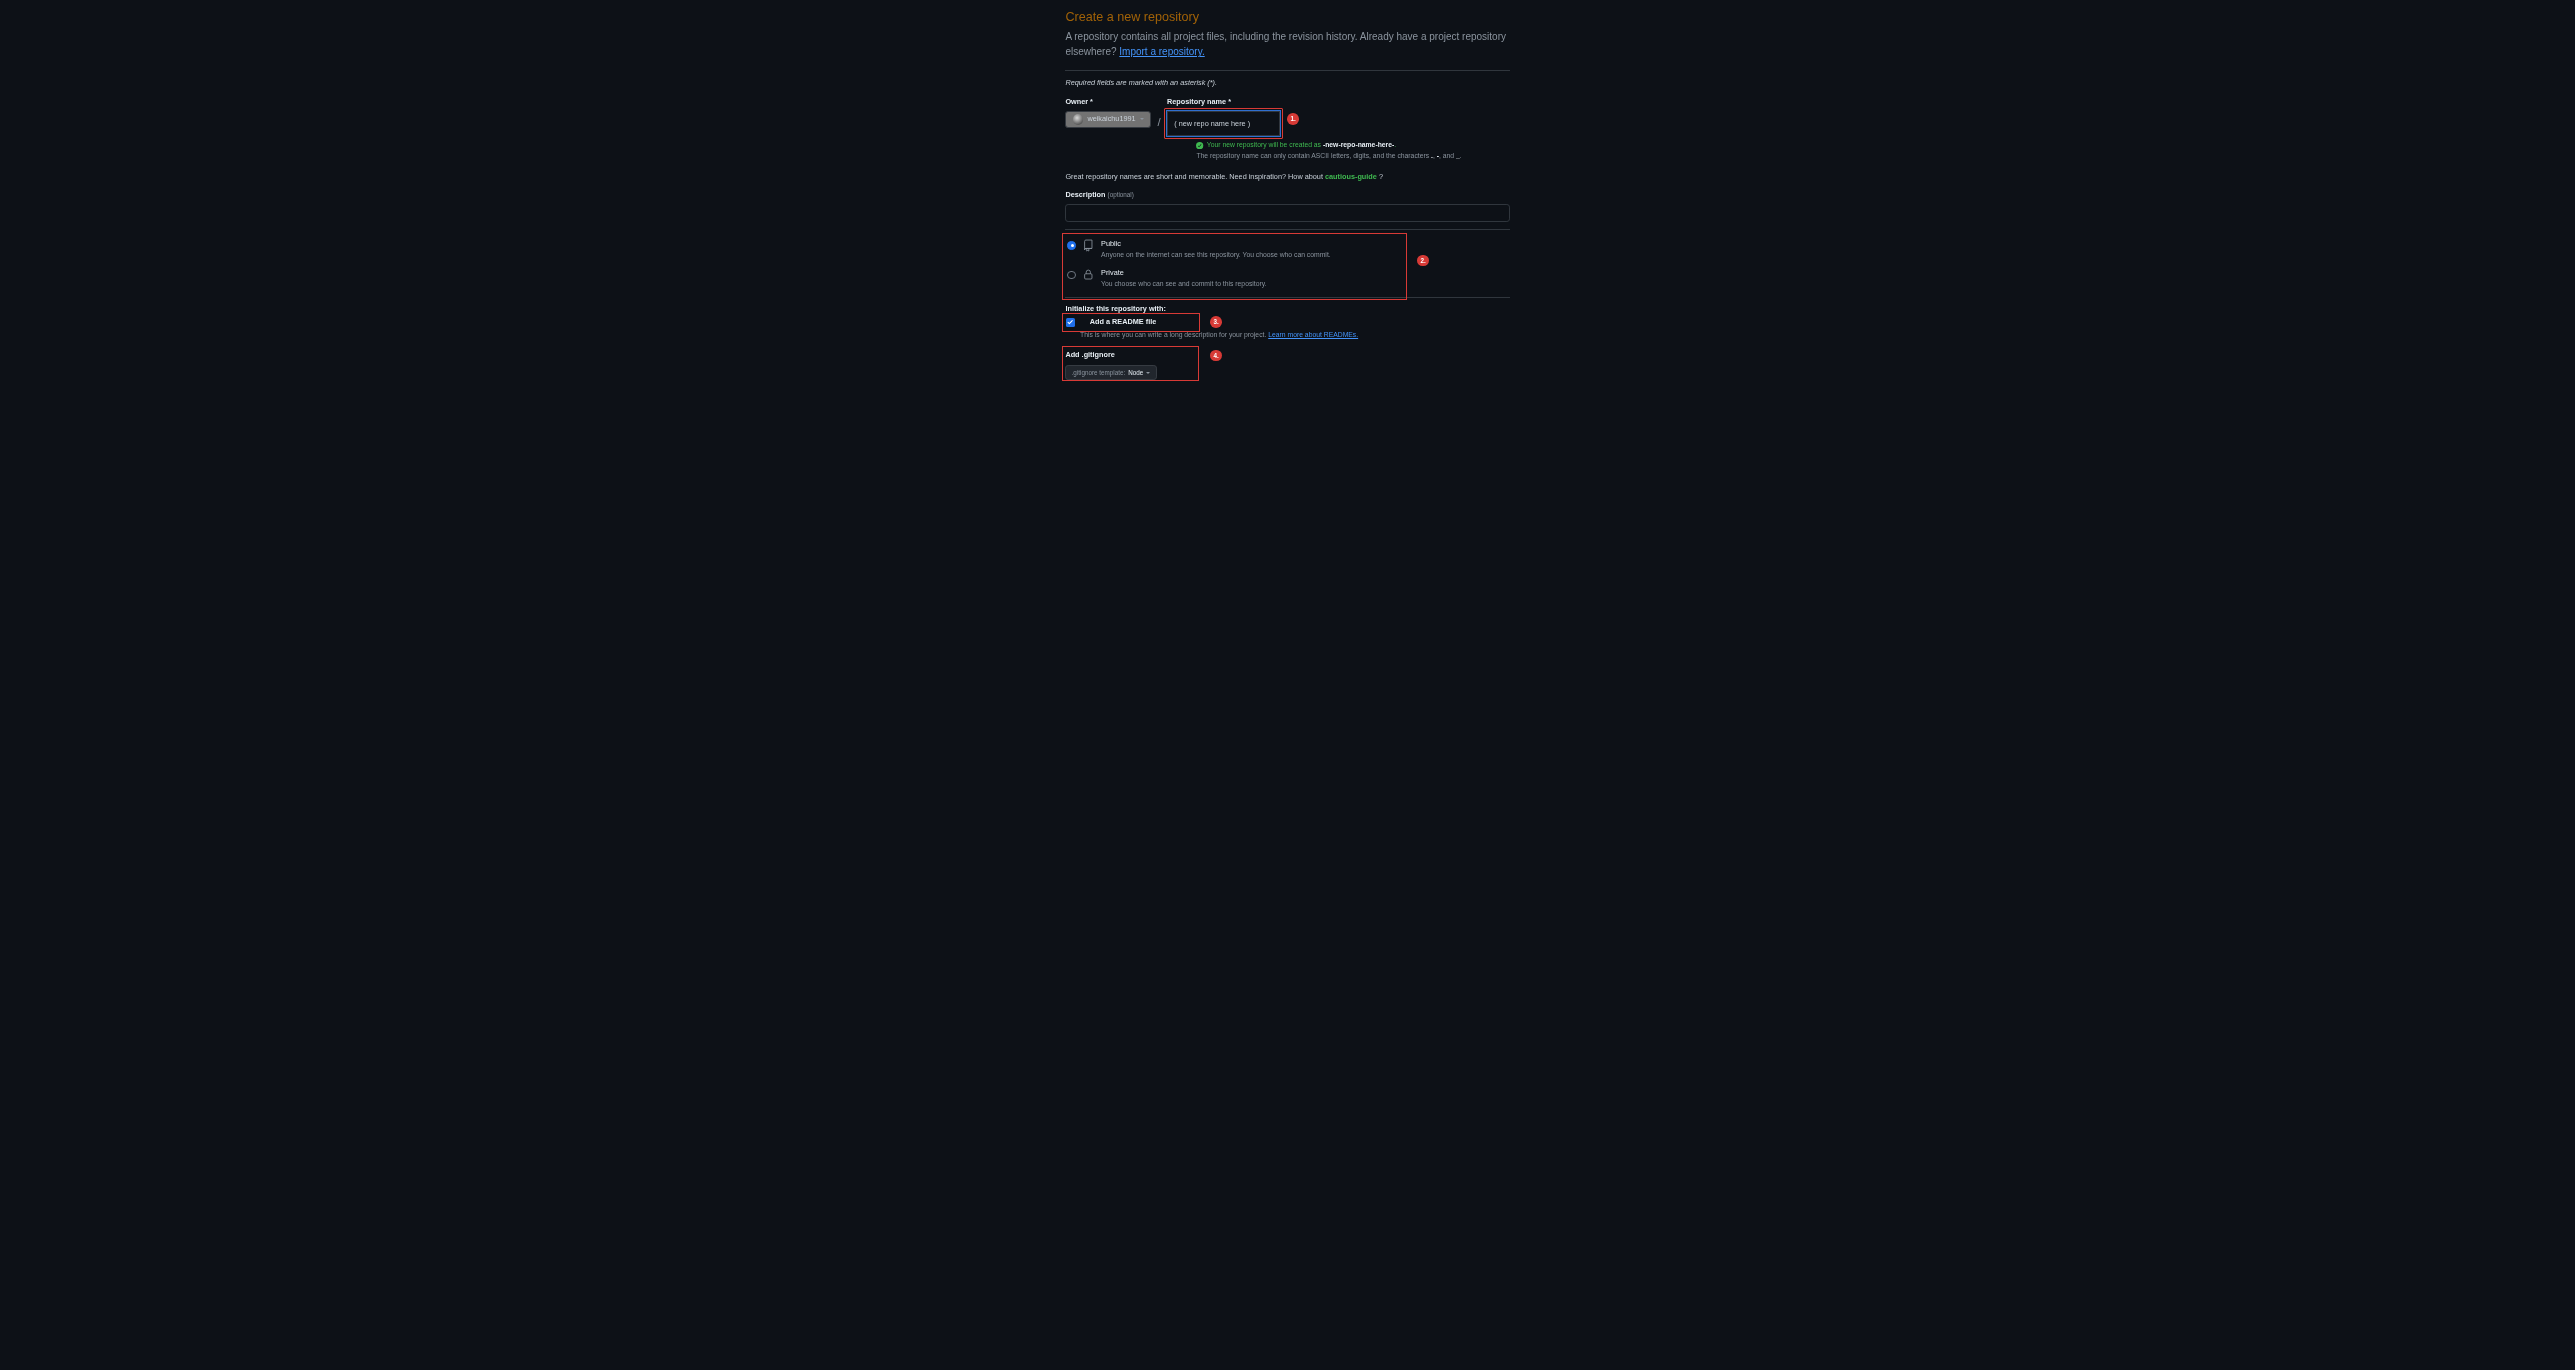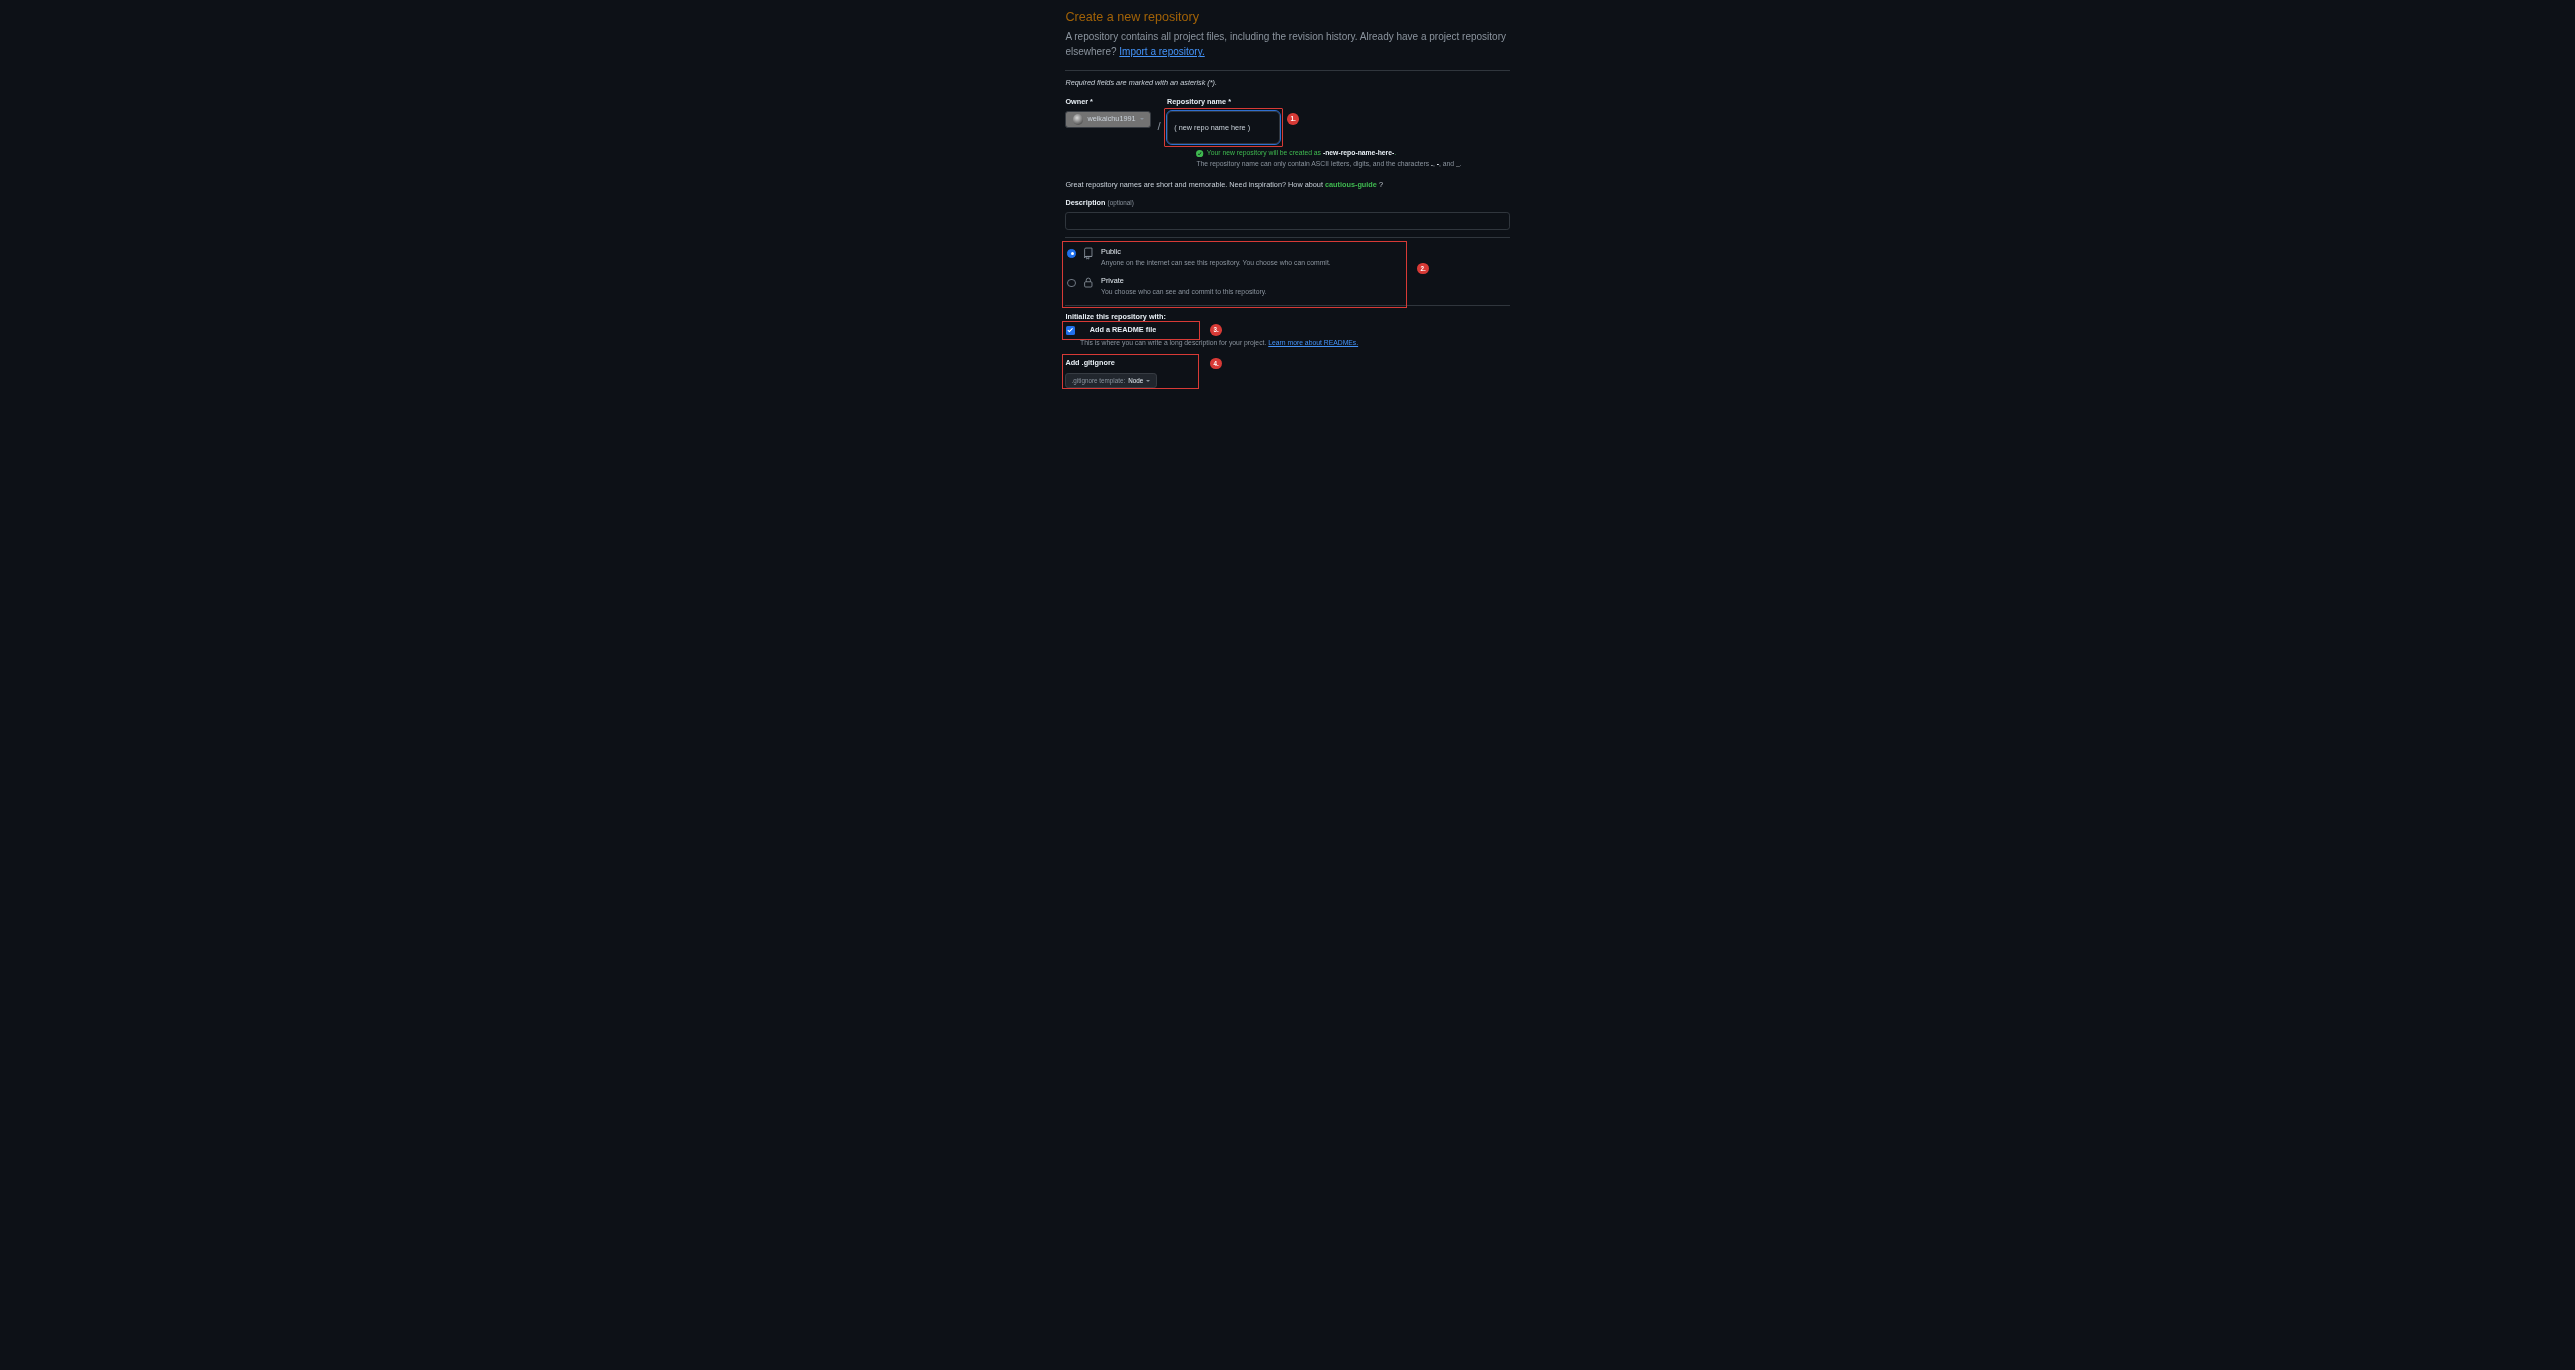--- a/index.html
+++ b/index.html
@@ -77,25 +77,25 @@
   .name-wrap { position: relative; }
   .redbox {
     position: absolute;
     border: 1.6px solid #d73a36;
     pointer-events: none;
   }
   .redbox-name { top: -3.1px; left: -3.1px; right: -3.1px; bottom: -3.1px; border-radius: 1px; }
   .repo-name-input {
     background: #0d1117;
     border: 0.5px solid #30363d;
-    border-radius: 5px;
+    border-radius: 0;
     padding: 2.6px 6.3px;
     color: #c9d1d9;
     width: 113px;
-    height: 33px;
+    height: 25px;
     outline: 1px solid #2f6fd0;
     outline-offset: 0;
     font-size: 7.3px;
   }
   .callout-num {
     width: 11.5px; height: 11.5px;
     border-radius: 5.8px;
     background: #d73a36;
     color: #fff;
     font-size: 6.3px;

